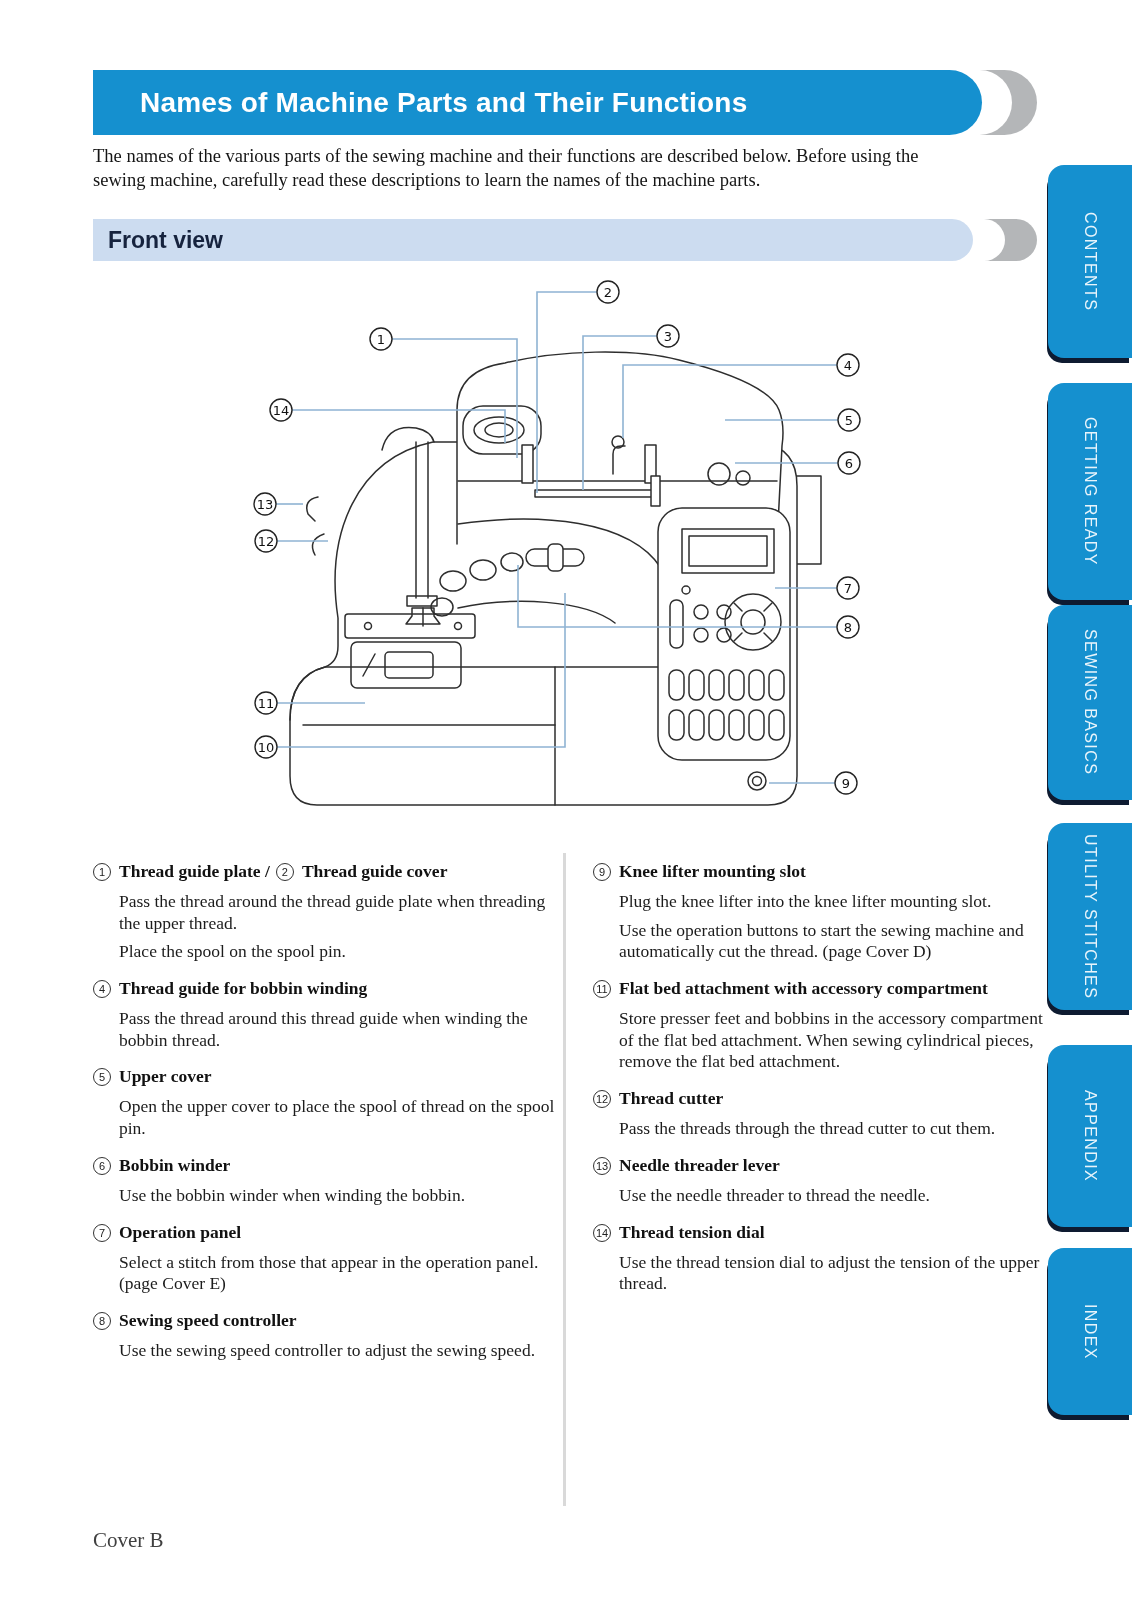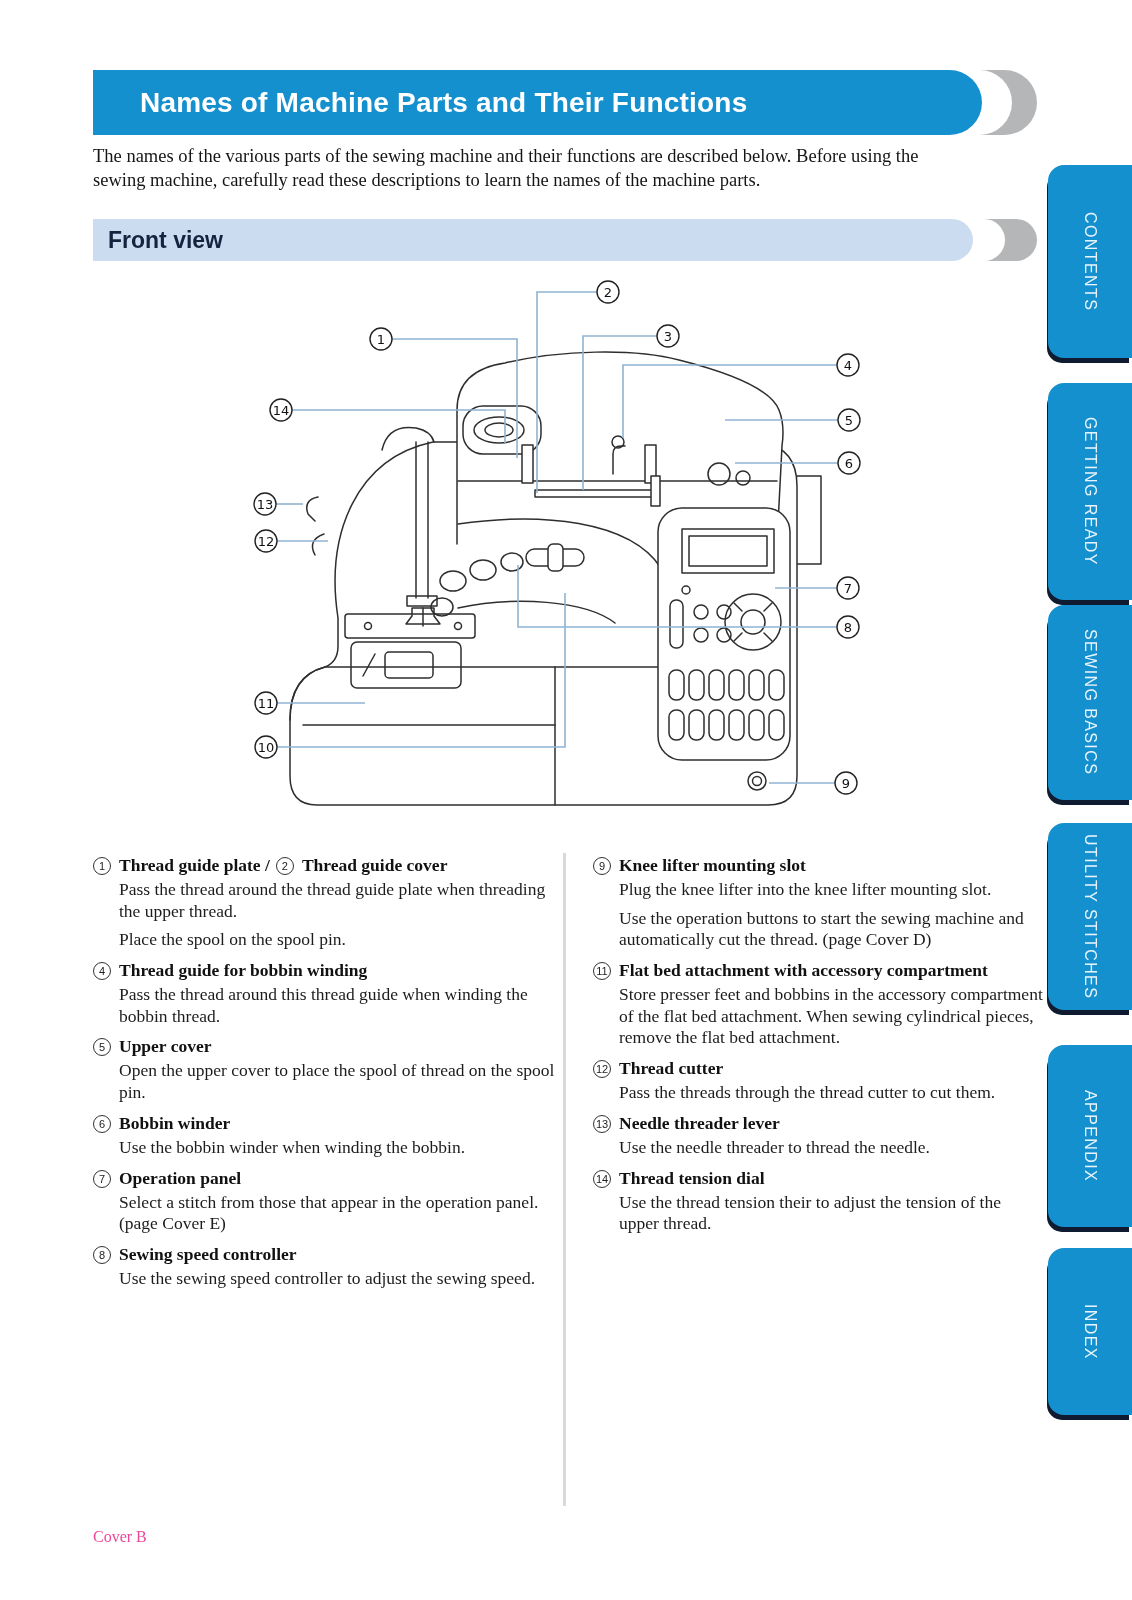--- a/index.html
+++ b/index.html
@@ -31,32 +31,32 @@
 
   
   .diagram{position:absolute;left:85px;top:278px;width:960px;height:555px;}
 
   
   .col{position:absolute;top:853px;}
   .col-left{left:93px;width:462px;}
   .col-right{left:593px;width:452px;}
   .divider{position:absolute;left:563px;top:853px;width:3px;height:653px;background:#d9d9d9;}
   .item{margin-bottom:7px;}
-  .ptitle{margin:0 0 2px 0;line-height:24px;font-size:17.5px;}
+  .ptitle{margin:0 0 2px 0;line-height:36px;font-size:17.5px;}
   .pname{font-weight:bold;color:#111;margin-right:6px;}
   .pname:empty{display:none;}
   .cnum{display:inline-flex;align-items:center;justify-content:center;
         width:18px;height:18px;border:1.3px solid #333;border-radius:50%;
         font-family:"Liberation Sans", sans-serif;font-size:11px;font-weight:normal;color:#222;
         margin-right:8px;position:relative;top:-1px;background:#fff;box-sizing:border-box;}
   .cnum:empty{display:none;}
   .pdesc{margin:0 0 0 26px;font-size:17.5px;line-height:1.24;color:#1c1c1c;}
 
   
-  .footer{position:absolute;left:93px;top:1528px;font-size:16px;color:#ec4899;font-family:Liberation Serif, serif;}
+  .footer{position:absolute;left:93px;top:1528px;font-size:21px;color:#404040;font-family:Liberation Serif, serif;}
 
   
   .tab{position:absolute;left:1048px;width:84px;background:#1590cf;
         border-radius:16px 0 0 16px;box-shadow:-2px 6px 0 -1px #0e1b31;
         display:flex;align-items:center;justify-content:center;}
   .tab-label{writing-mode:vertical-rl;font-family:"Liberation Sans", sans-serif;
         font-size:16px;letter-spacing:1.4px;color:#e8f4fb;white-space:nowrap;}
   .tab-contents{top:165px;height:193px;}
   .tab-getting-ready{top:383px;height:217px;}
   .tab-sewing-basics{top:605px;height:195px;}
@@ -282,21 +282,21 @@
     <div class="item">
       <p class="ptitle"><span class="cnum">12</span><span class="pname">Thread cutter</span></p>
       <p class="pdesc">Pass the threads through the thread cutter to cut them.</p>
     </div>
     <div class="item">
       <p class="ptitle"><span class="cnum">13</span><span class="pname">Needle threader lever</span></p>
       <p class="pdesc">Use the needle threader to thread the needle.</p>
     </div>
     <div class="item">
       <p class="ptitle"><span class="cnum">14</span><span class="pname">Thread tension dial</span></p>
-      <p class="pdesc">Use the thread tension their to adjust the tension of the upper thread.</p>
+      <p class="pdesc">Use the thread tension dial to adjust the tension of the upper thread.</p>
     </div>
   </div>
 
   <div class="footer">Cover B</div>
 
   <nav>
     <div class="tab tab-contents">
       <span class="tab-label">CONTENTS</span>
     </div>
     <div class="tab tab-getting-ready">

